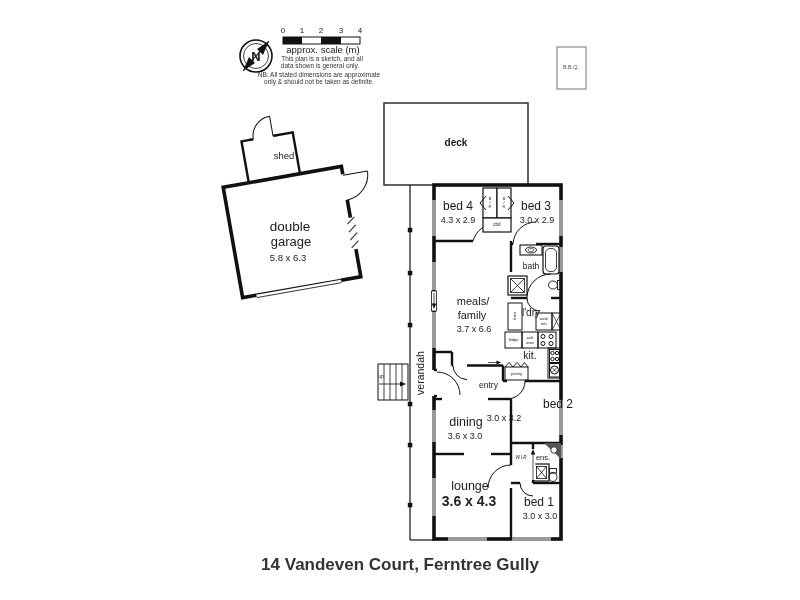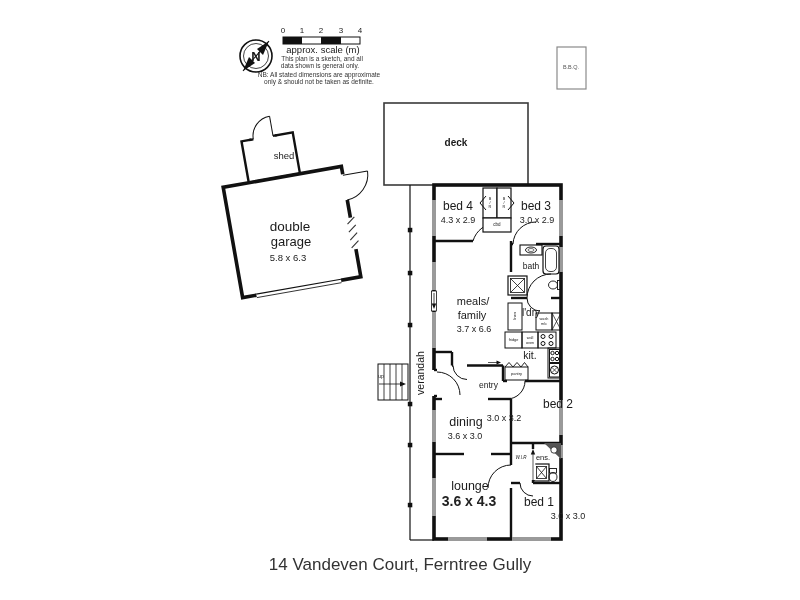--- a/index.html
+++ b/index.html
@@ -288,17 +288,17 @@
 
 <div class="lbl" style="left:532px;top:404px;font-size:12px;margin-left:26px;">bed 2</div>
 <div class="lbl dim" style="left:504px;top:419px;font-size:9px;">3.0 x 3.2</div>
 <div class="lbl" style="left:466px;top:423px;font-size:12.5px;">dining</div>
 <div class="lbl dim" style="left:465px;top:437px;font-size:9px;">3.6 x 3.0</div>
 <div class="lbl ital" style="left:521px;top:458px;font-size:4.5px;">W.I.R</div>
 <div class="lbl" style="left:543px;top:458px;font-size:7.5px;">ens.</div>
 <div class="lbl" style="left:470px;top:487px;font-size:12.5px;">lounge</div>
 <div class="lbl dim" style="left:469px;top:501px;font-size:14px;font-weight:bold;">3.6 x 4.3</div>
 <div class="lbl" style="left:539px;top:502px;font-size:12px;">bed 1</div>
-<div class="lbl dim" style="left:540px;top:517px;font-size:9px;margin-left:28px;">3.0 x 3.0</div>
-
-<div class="lbl" style="left:400px;top:565px;font-size:17px;color:#333;">14 Vandeven Court, Ferntree Gully</div>
+<div class="lbl dim" style="left:540px;top:517px;font-size:9px;">3.0 x 3.0</div>
+
+<div class="lbl" style="left:400px;top:565px;font-size:17px;color:#333;font-weight:bold;">14 Vandeven Court, Ferntree Gully</div>
 
 </div>
 
 </body></html>

